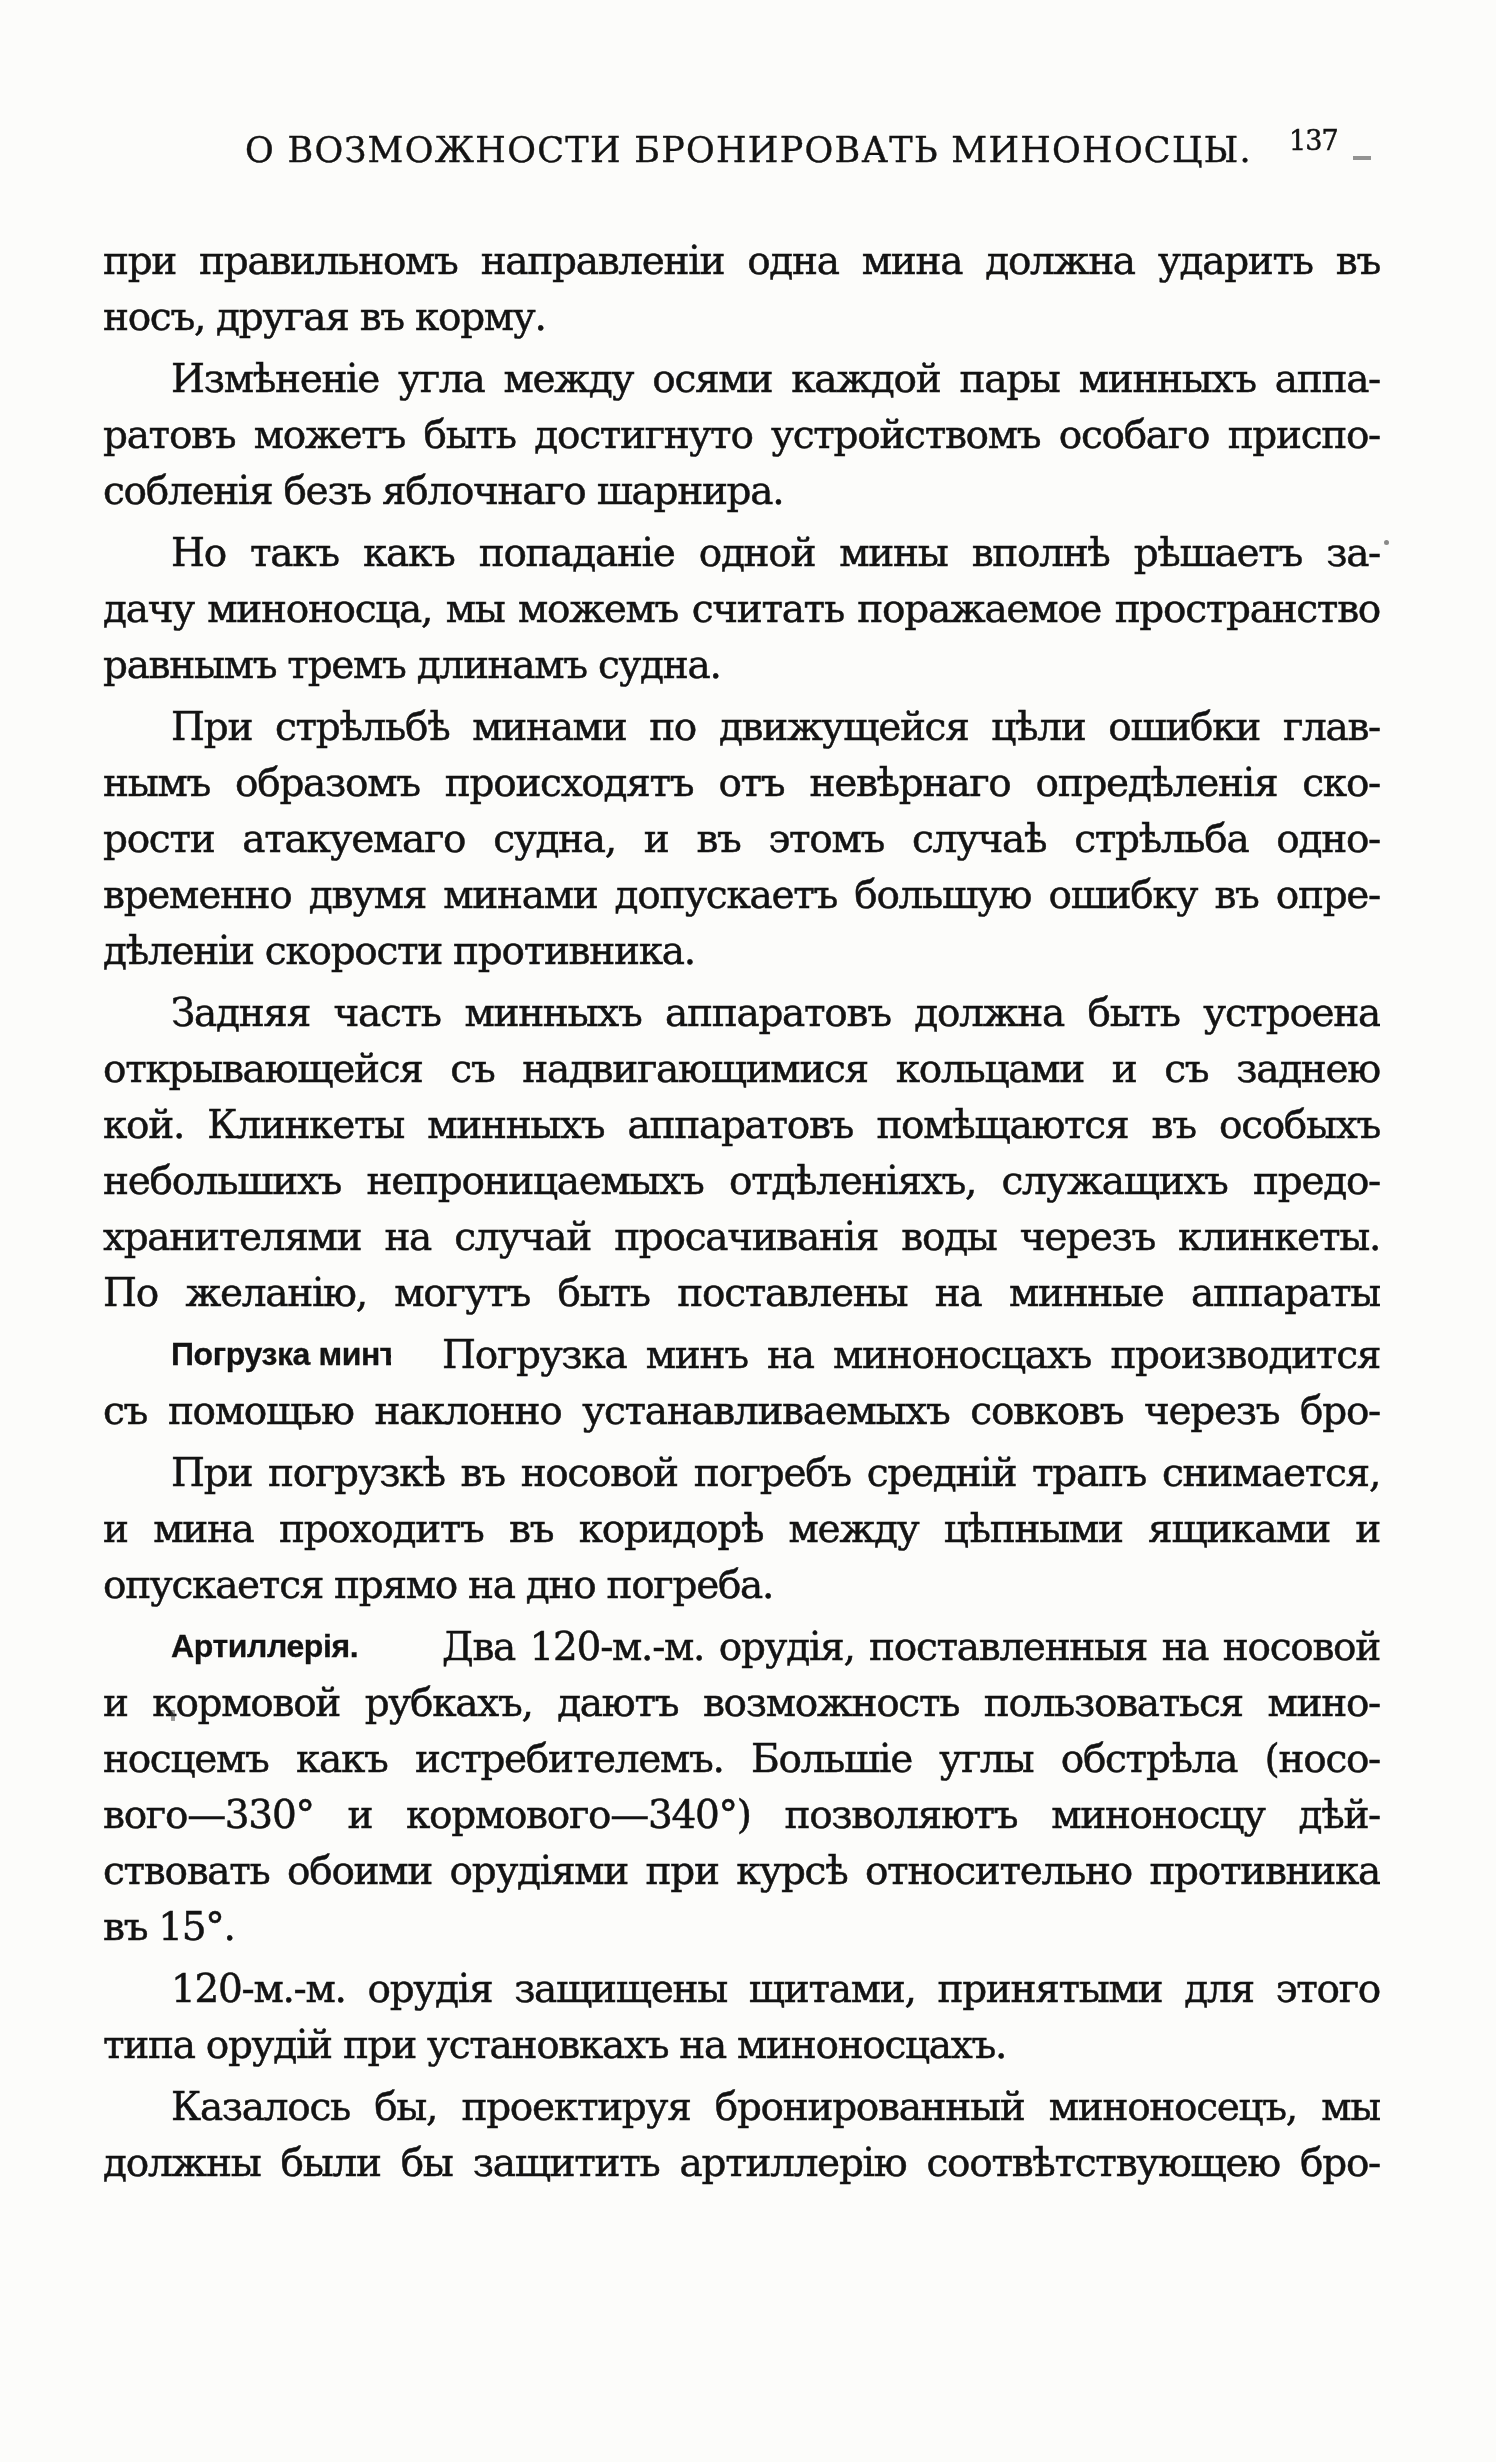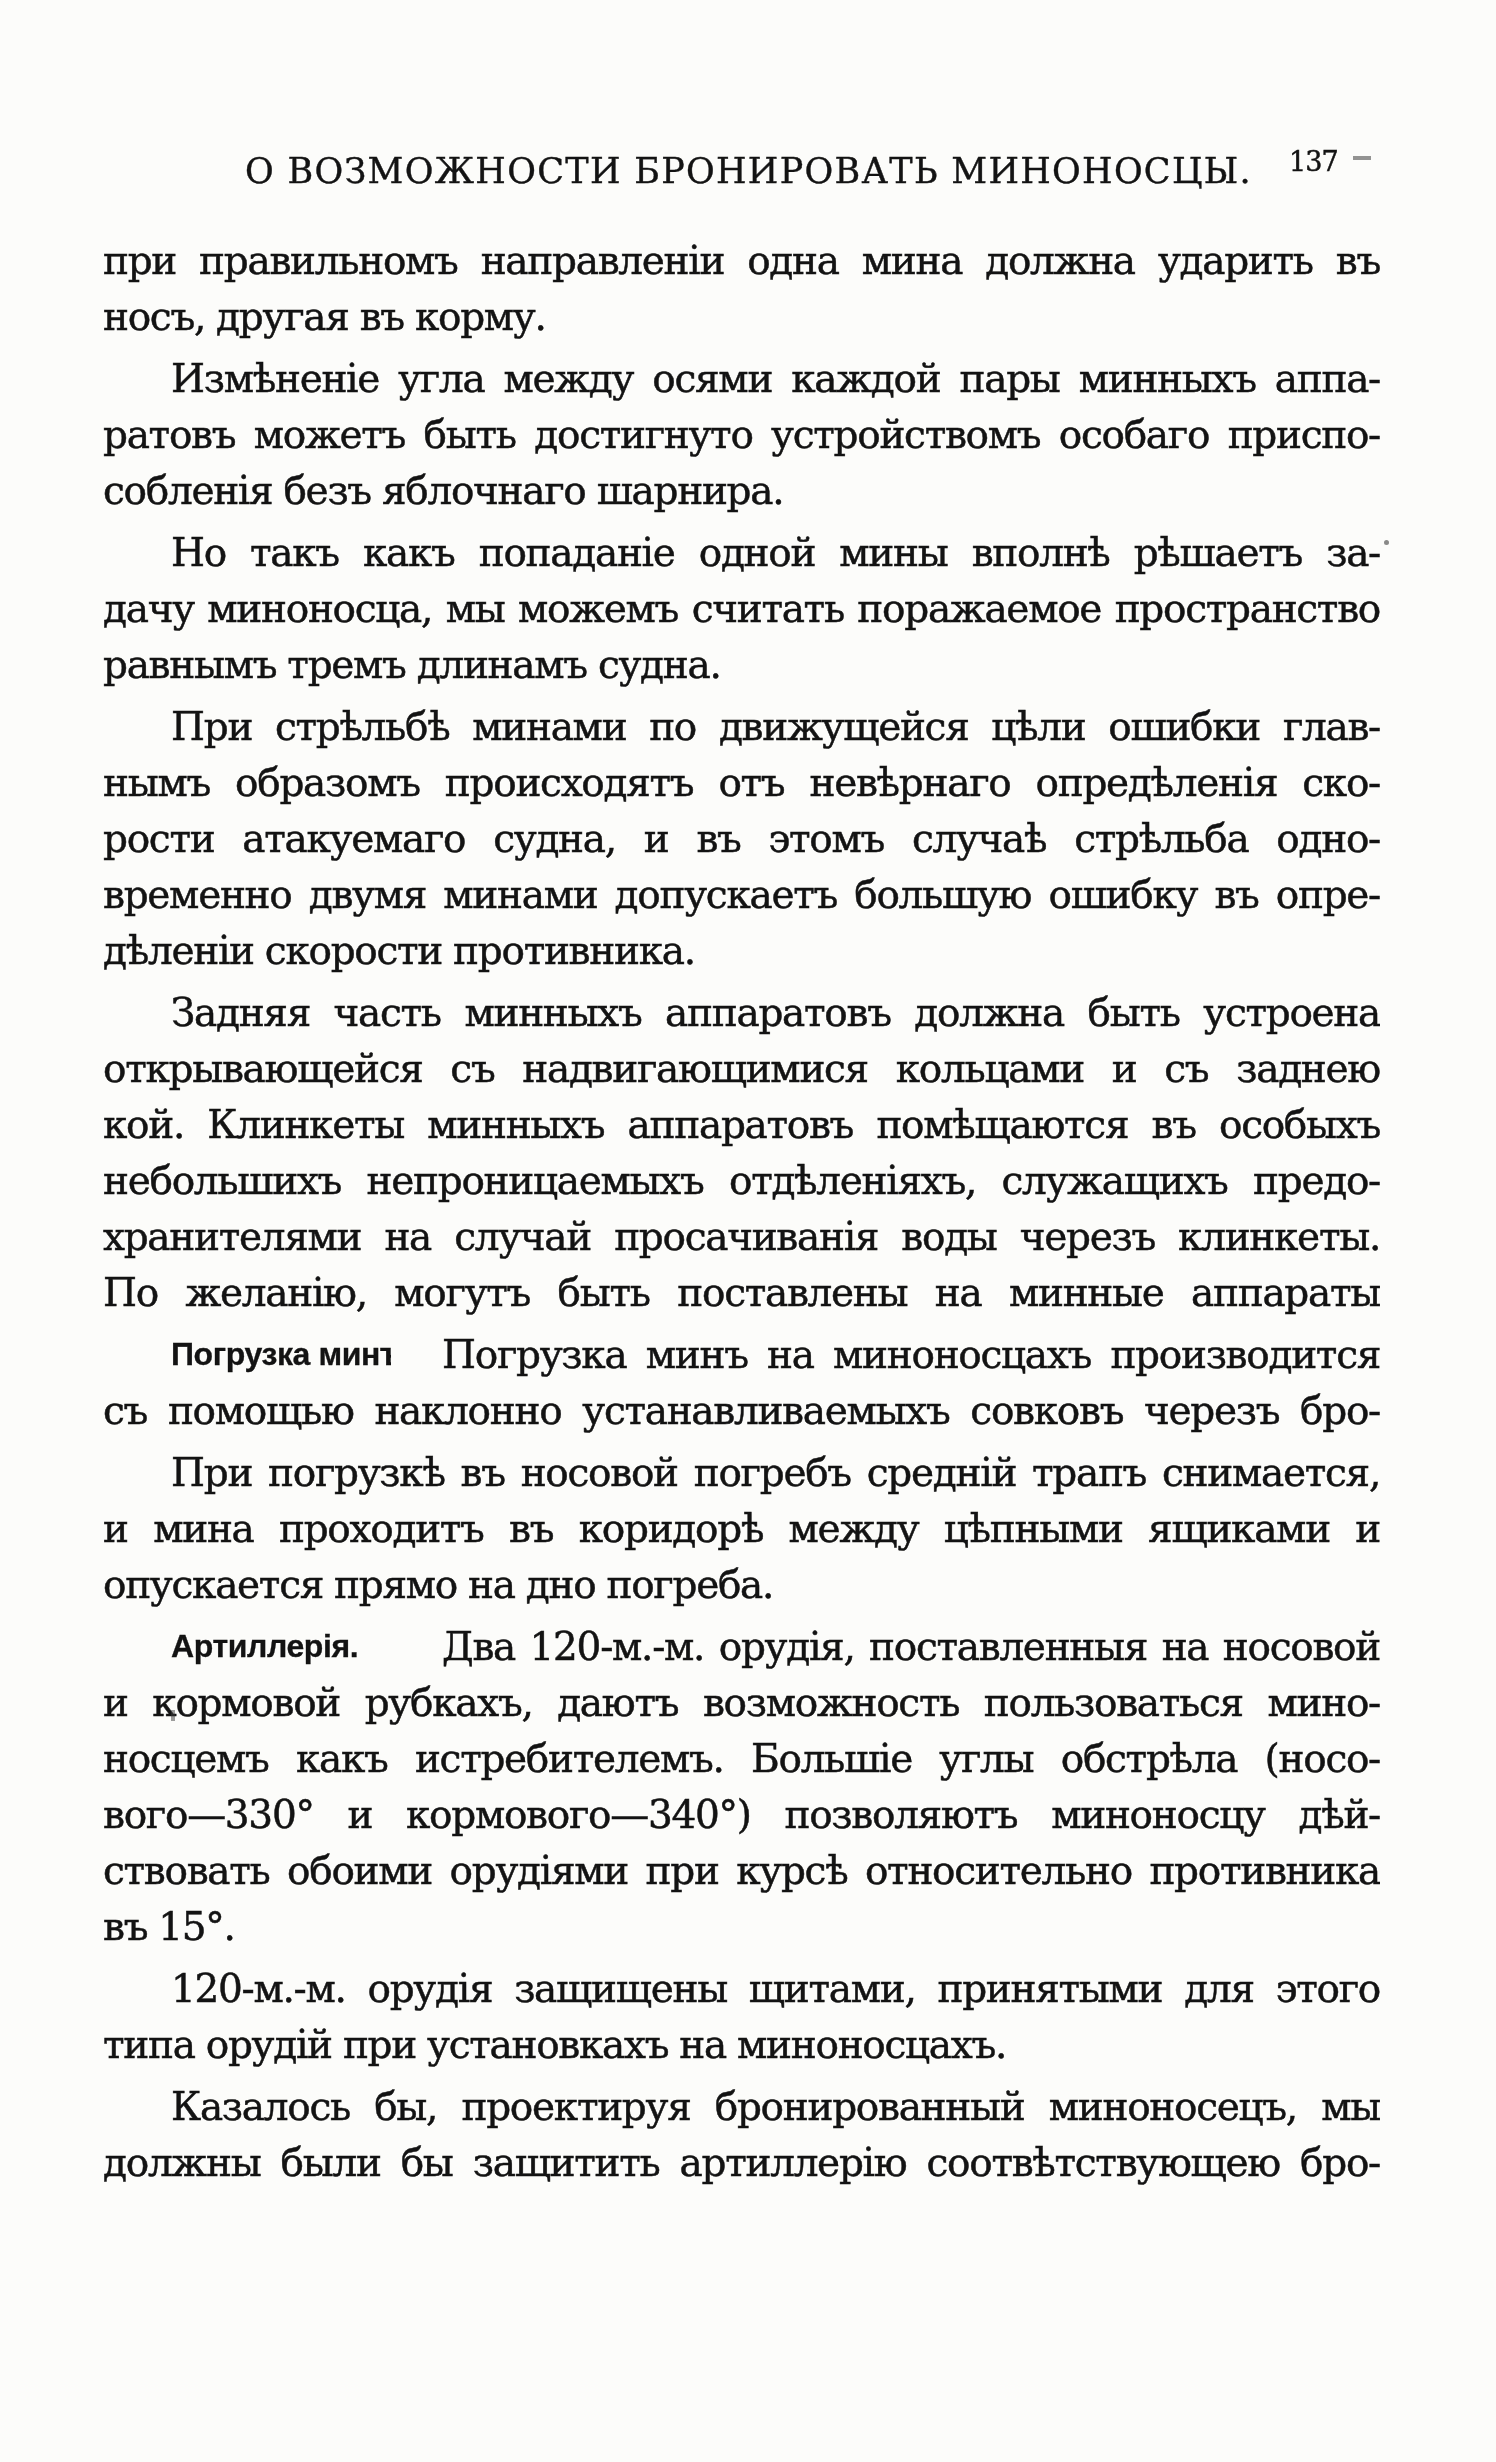--- a/index.html
+++ b/index.html
@@ -10,21 +10,21 @@
     overflow: hidden;
   }
   .page {
     position: relative;
     width: 1497px; height: 2462px;
     background: #fcfcfa;
     color: #131313;
   }
   
   .header {
-    position: absolute; top: 146px; left: 0;
+    position: absolute; top: 125px; left: 0;
     width: 1497px; height: 51px;
   }
   .title {
     position: absolute; left: 0; top: 5.2px; width: 1497px;
     text-align: center;
     font-size: 35px; letter-spacing: 1.3px;
     -webkit-text-stroke: 0.4px #131313;
     white-space: nowrap;
   }
   .pagenum {

